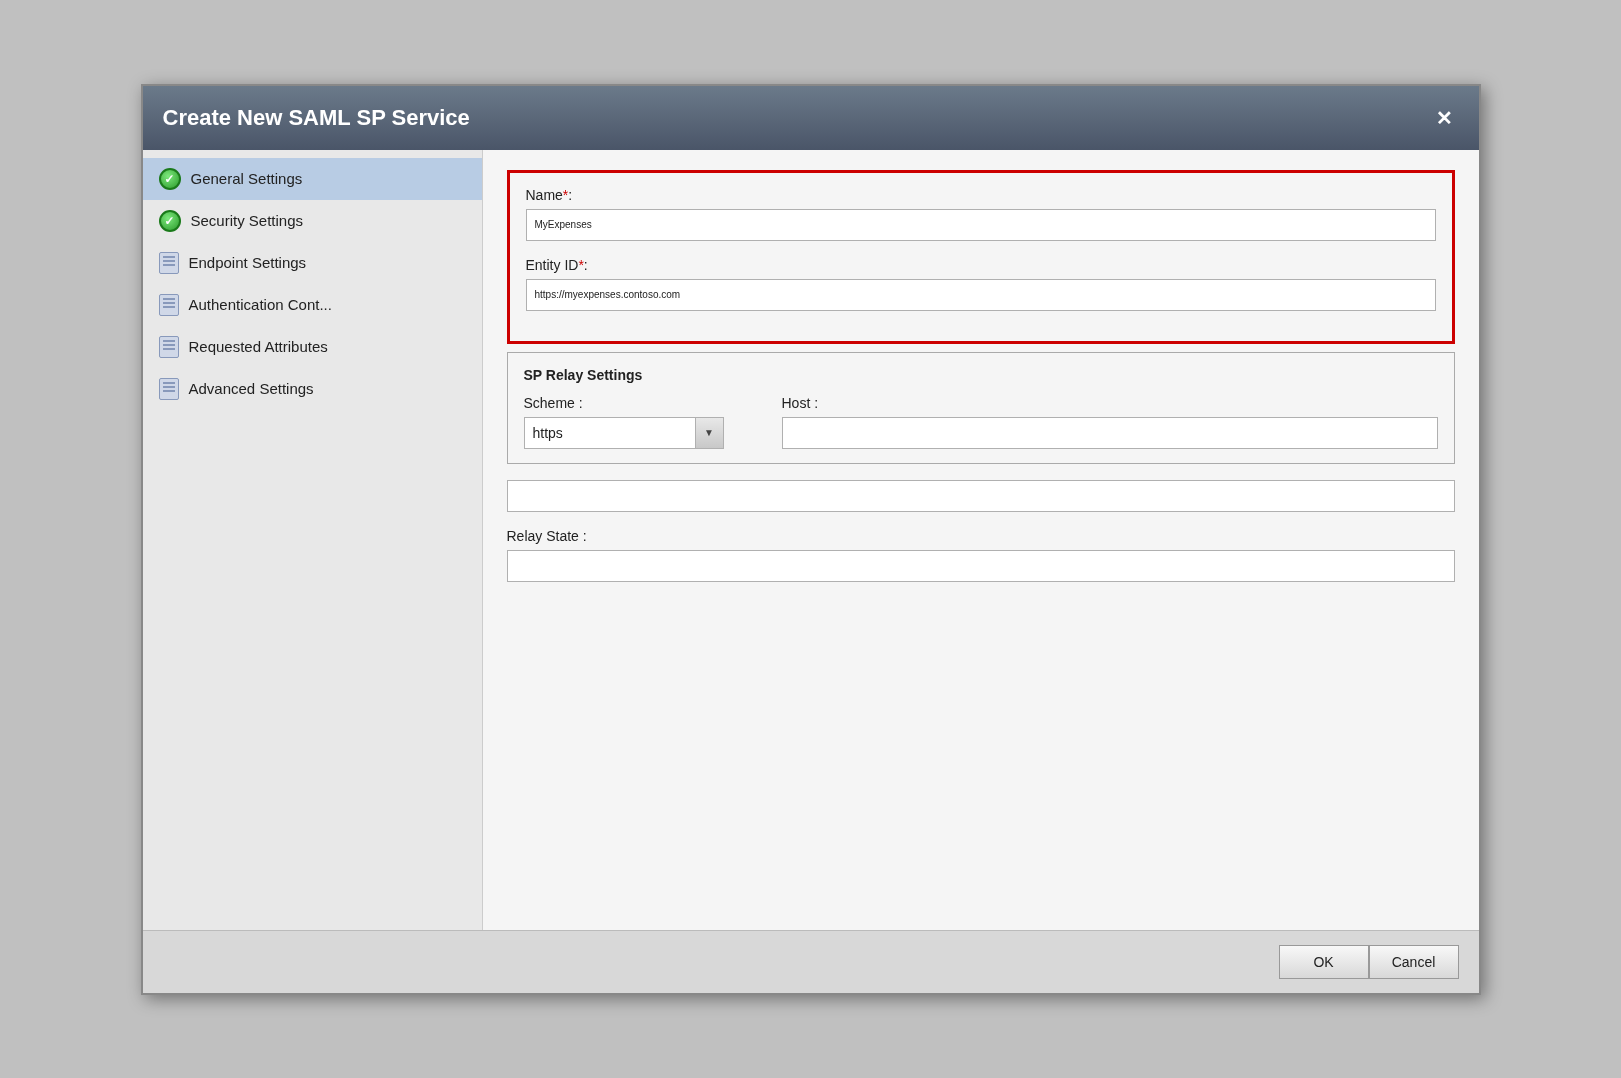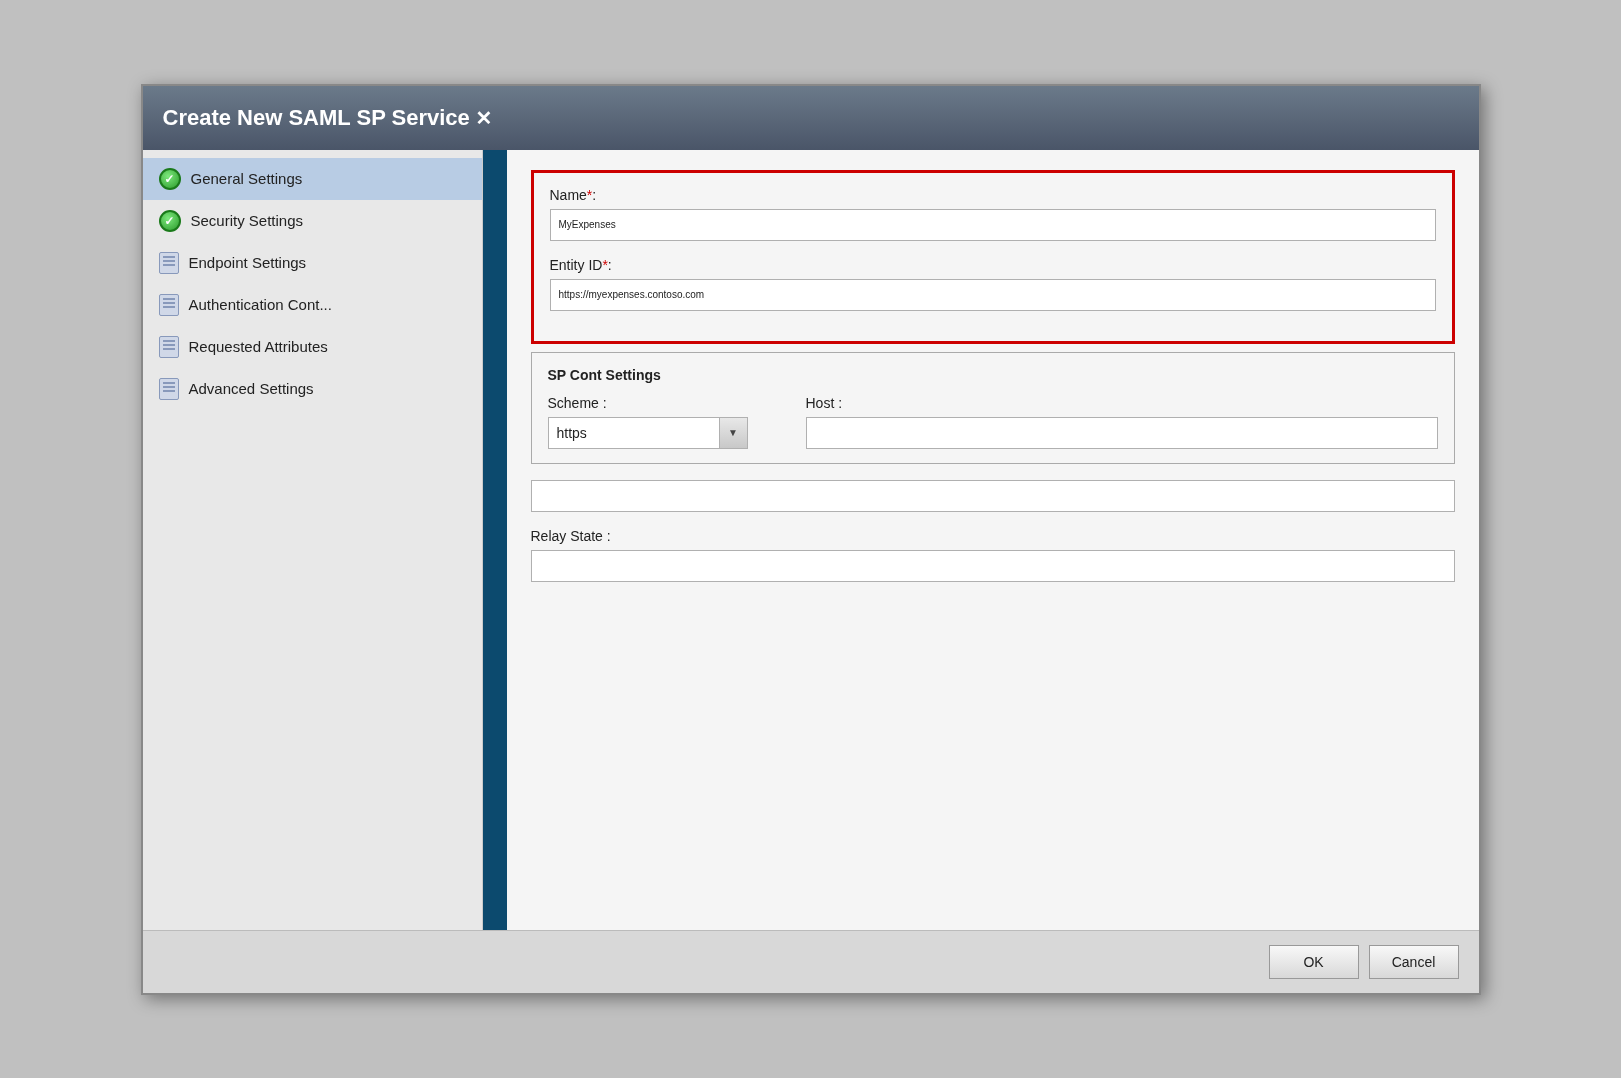--- a/index.html
+++ b/index.html
@@ -16,21 +16,21 @@
       width: 1340px;
       background: #f0f0f0;
       border: 2px solid #888;
       box-shadow: 4px 4px 16px rgba(0,0,0,0.4);
     }
     .dialog-header {
       background: linear-gradient(to bottom, #6b7a8a, #4a5568);
       padding: 18px 20px;
       display: flex;
       align-items: center;
-      justify-content: flex-start;
+      justify-content: space-between;
     }
     .dialog-title {
       color: white;
       font-size: 22px;
       font-weight: bold;
     }
     .close-btn {
       color: white;
       font-size: 20px;
       font-weight: bold;
@@ -38,23 +38,22 @@
       background: none;
       border: none;
       width: 28px;
       height: 28px;
       display: flex;
       align-items: center;
       justify-content: center;
     }
     .dialog-body {
       display: flex;
-      background: #0c4a6e;
+      background: #22c55e;
       min-height: 780px;
-      gap: 24px;
     }
     .sidebar {
       width: 340px;
       background: #e8e8e8;
       padding: 8px 0;
       flex-shrink: 0;
       border-right: 1px solid #ccc;
     }
     .sidebar-item {
       display: flex;
@@ -190,21 +189,21 @@
       justify-content: center;
       cursor: pointer;
       font-size: 10px;
       color: #444;
     }
     .dialog-footer {
       background: #d8d8d8;
       padding: 14px 20px;
       display: flex;
       justify-content: flex-end;
-      gap: 10px;
+      gap: 0;
       border-top: 1px solid #bbb;
     }
     .footer-btn {
       min-width: 90px;
       height: 34px;
       padding: 0 20px;
       background: linear-gradient(to bottom, #f8f8f8, #d8d8d8);
       border: 1px solid #999;
       font-size: 14px;
       cursor: pointer;
@@ -261,21 +260,21 @@
         </div>
         <div class="field-group">
           <div class="field-label">
             <span>Entity ID</span><span class="required">*</span><span>:</span>
           </div>
           <input class="text-input" type="text" value="https://myexpenses.contoso.com" style="">
         </div>
       </div>
 
       <div class="sp-name-settings">
-        <div class="sp-name-legend">SP Cont Settings</div>
+        <div class="sp-name-legend">SP Relay Settings</div>
         <div class="row-fields">
           <div class="field-scheme">
             <div class="field-label">Scheme :</div>
             <div class="select-wrapper">
               <select class="select-input">
                 <option value="https">https</option>
                 <option value="http">http</option>
               </select>
               <div class="select-arrow-btn">▼</div>
             </div>

